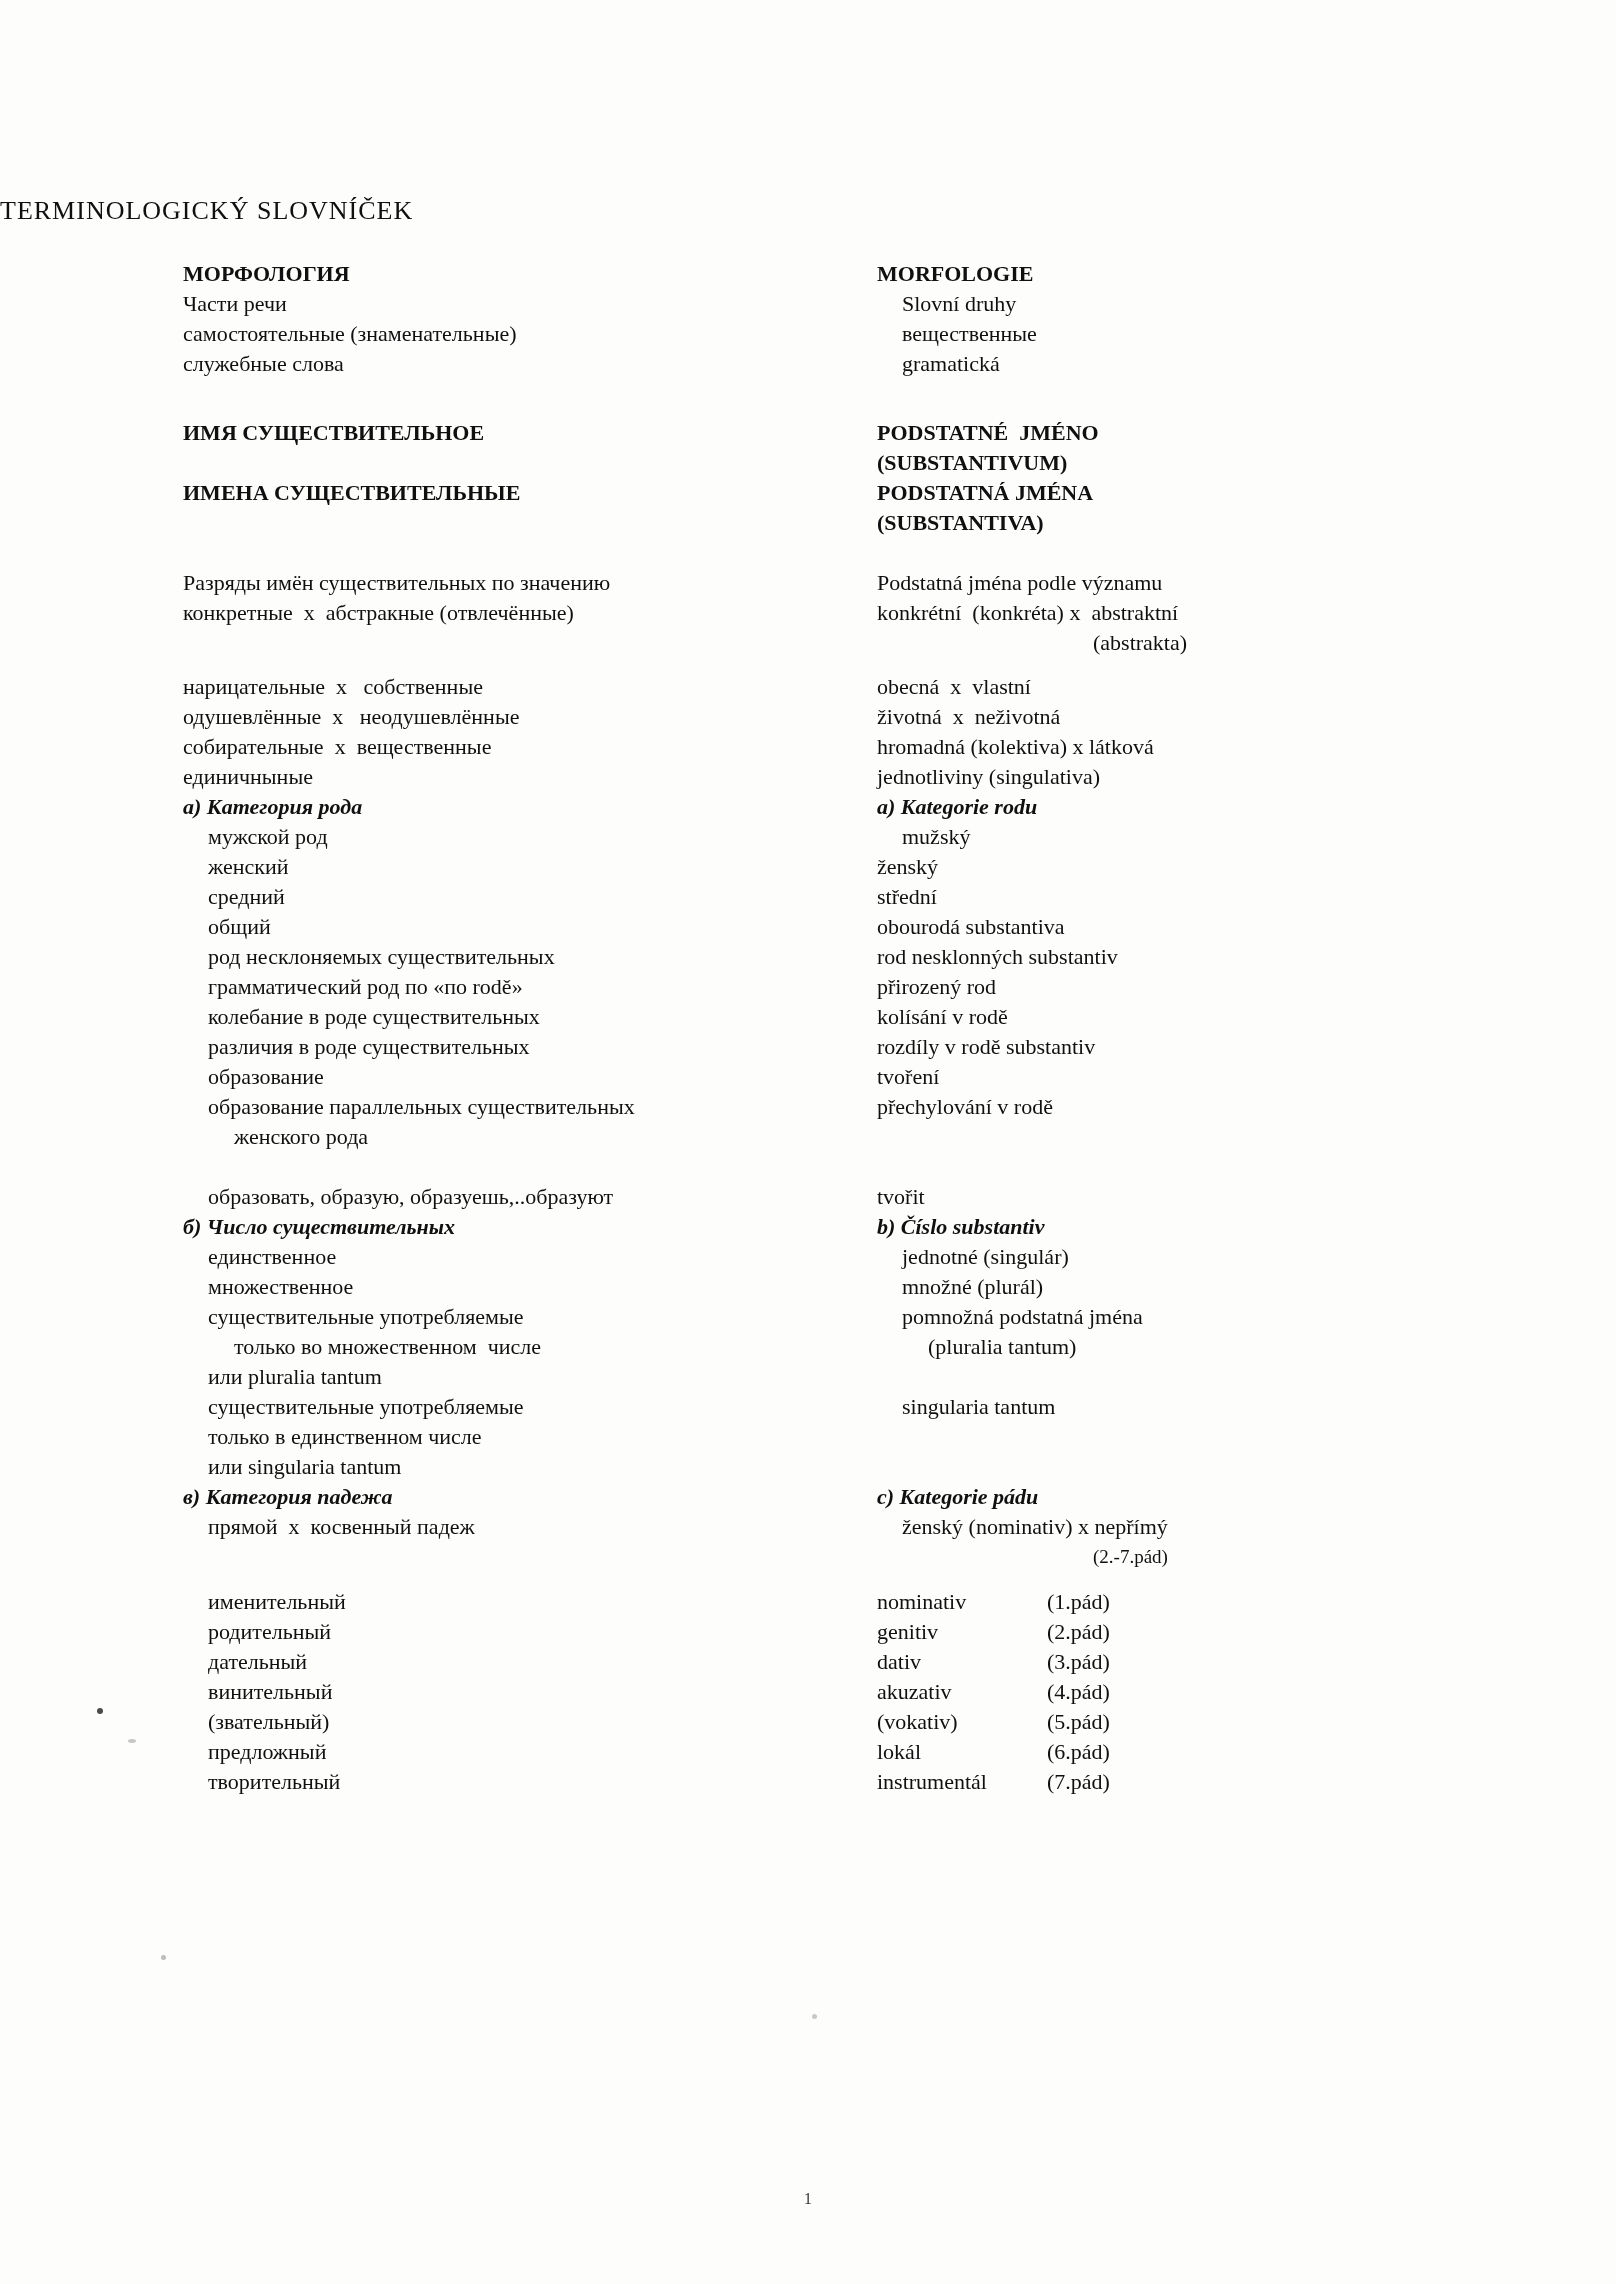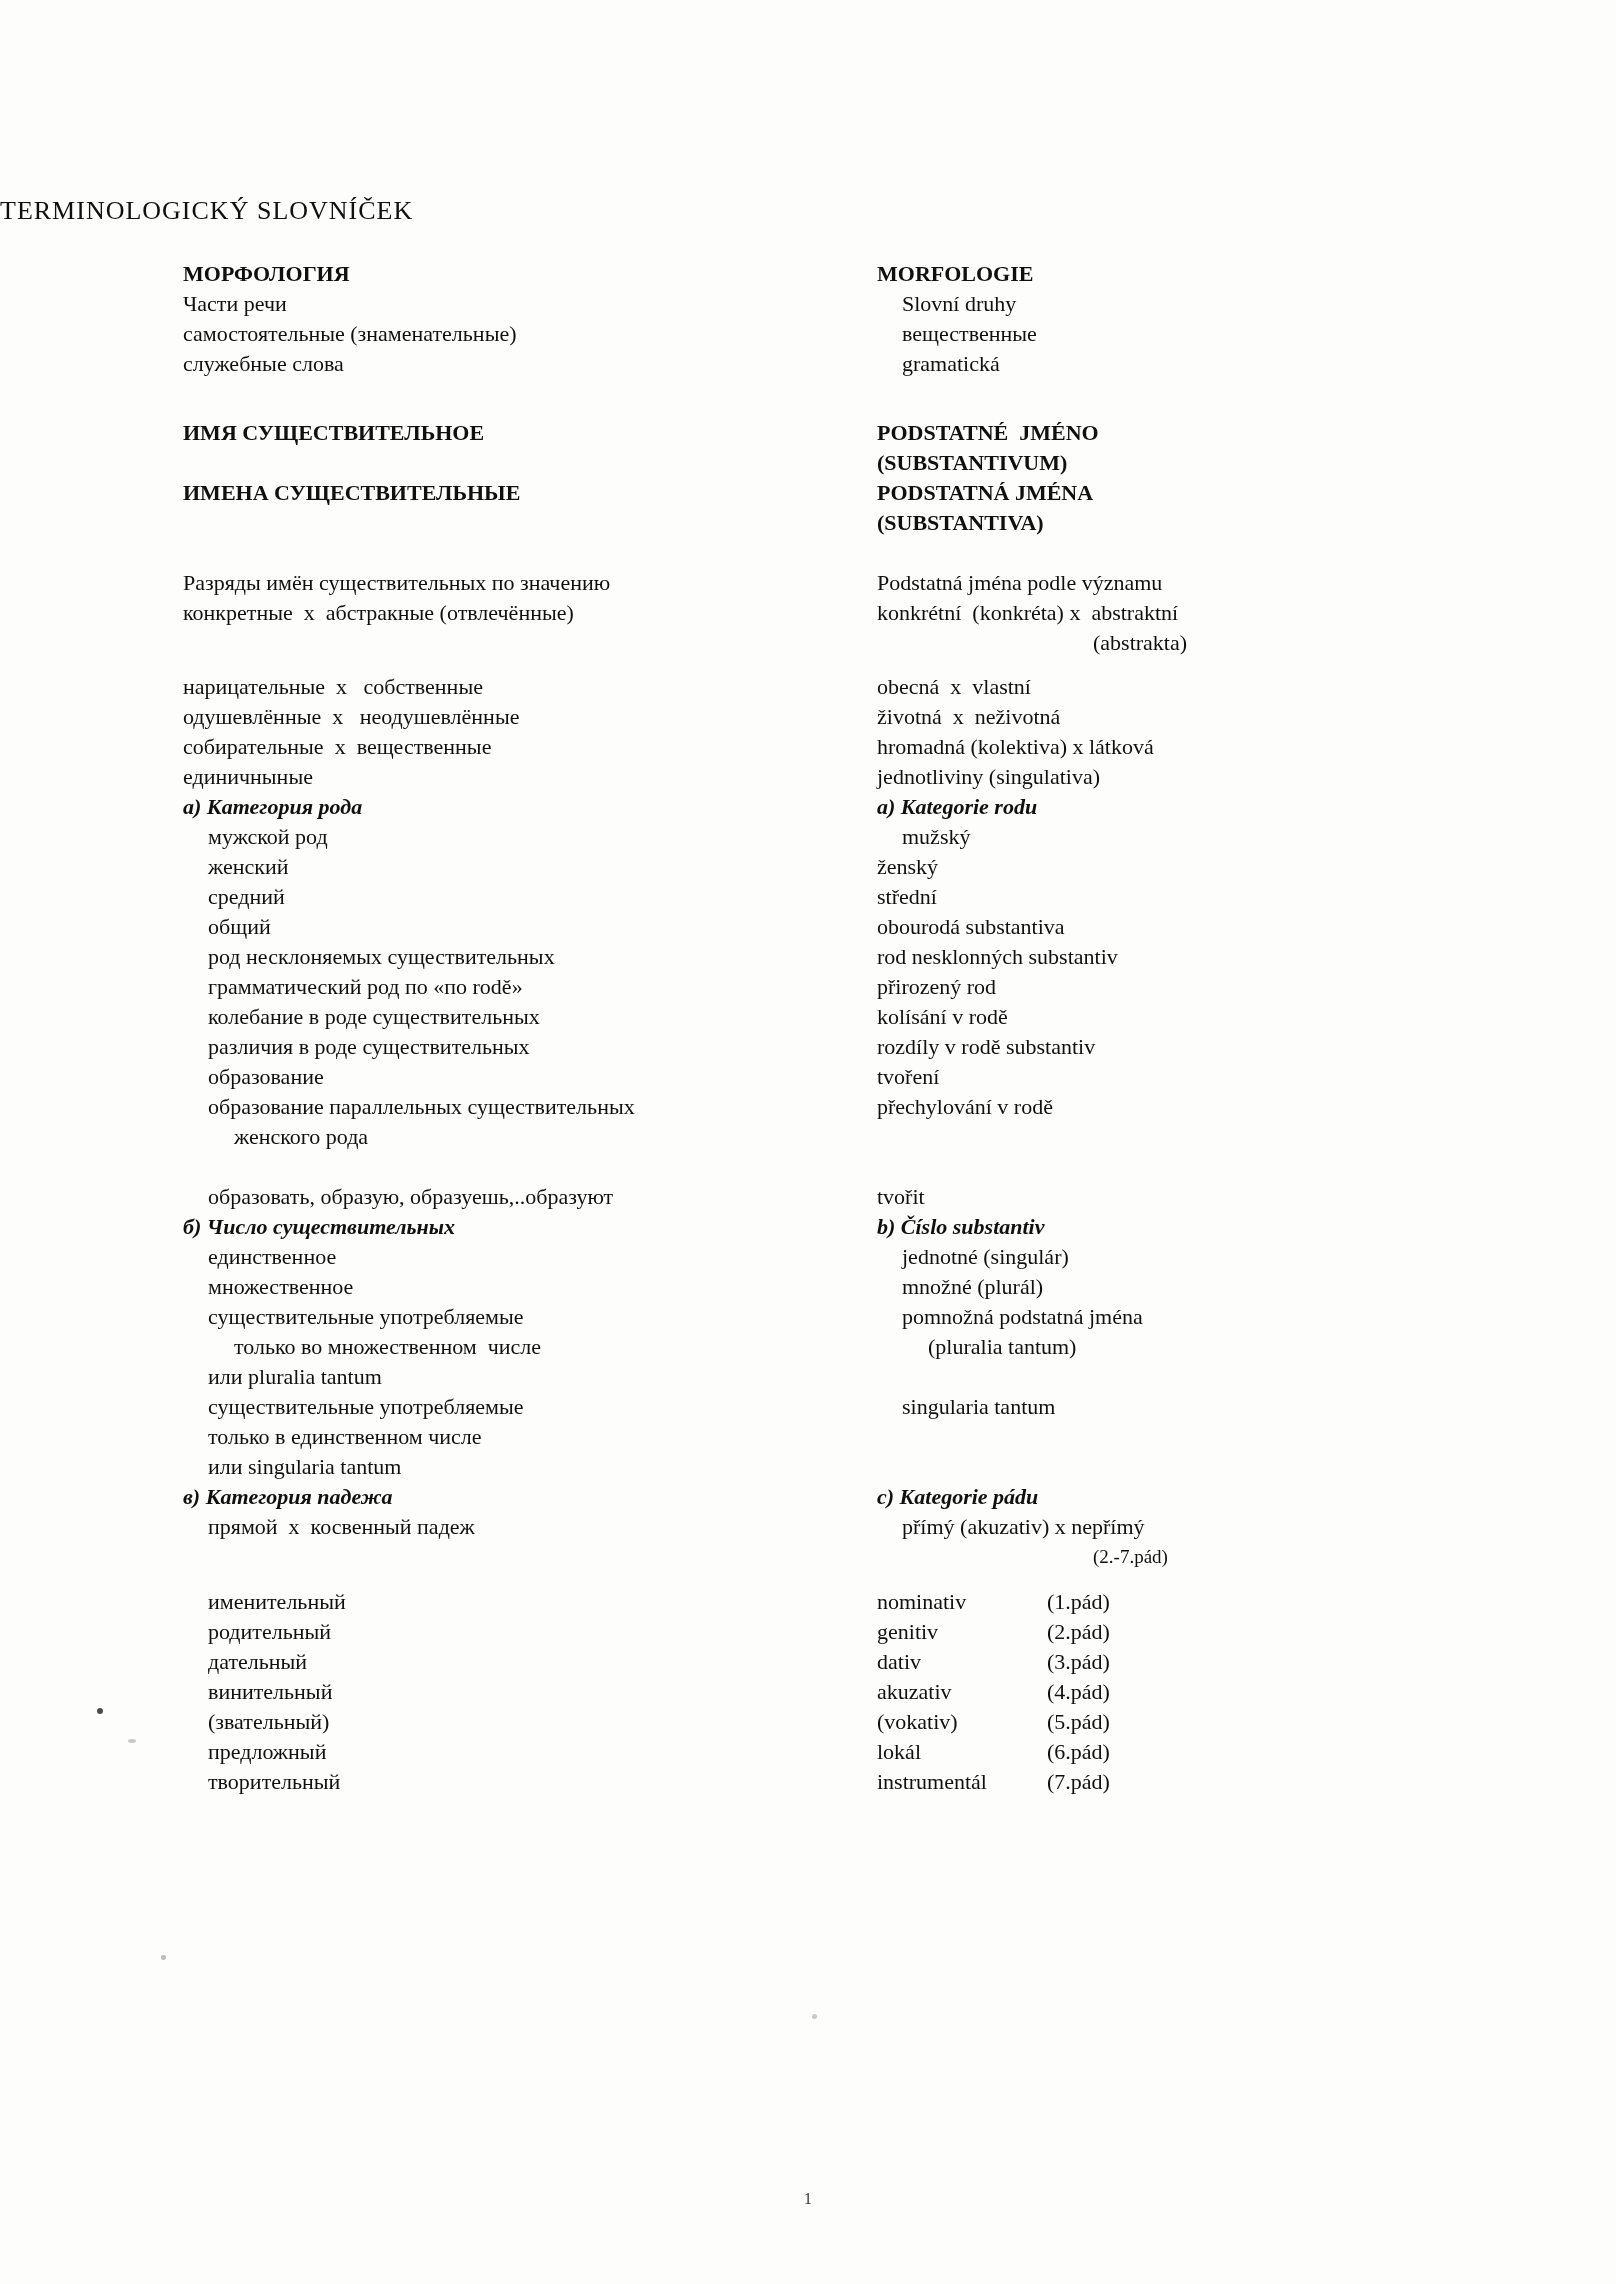--- a/index.html
+++ b/index.html
@@ -225,21 +225,21 @@
         <div class="ln bi">b) Číslo substantiv</div>
         <div class="ln ind1">jednotné (singulár)</div>
         <div class="ln ind1">množné (plurál)</div>
         <div class="ln ind1">pomnožná podstatná jména</div>
         <div class="ln ind2">(pluralia tantum)</div>
         <div class="ln empty">&nbsp;</div>
         <div class="ln ind1">singularia tantum</div>
         <div class="ln empty">&nbsp;</div>
         <div class="ln empty">&nbsp;</div>
         <div class="ln bi">c) Kategorie pádu</div>
-        <div class="ln ind1">přímý (akuzativ) x nepřímý</div>
+        <div class="ln ind1">ženský (nominativ) x nepřímý</div>
         <div class="ln ind5 small">(2.-7.pád)</div>
       </div>
     </div>
 
     <div class="gap-sm"></div>
 
     <div class="row">
       <div class="col-l">
         <div class="ln ind1">именительный</div>
         <div class="ln ind1">родительный</div>

